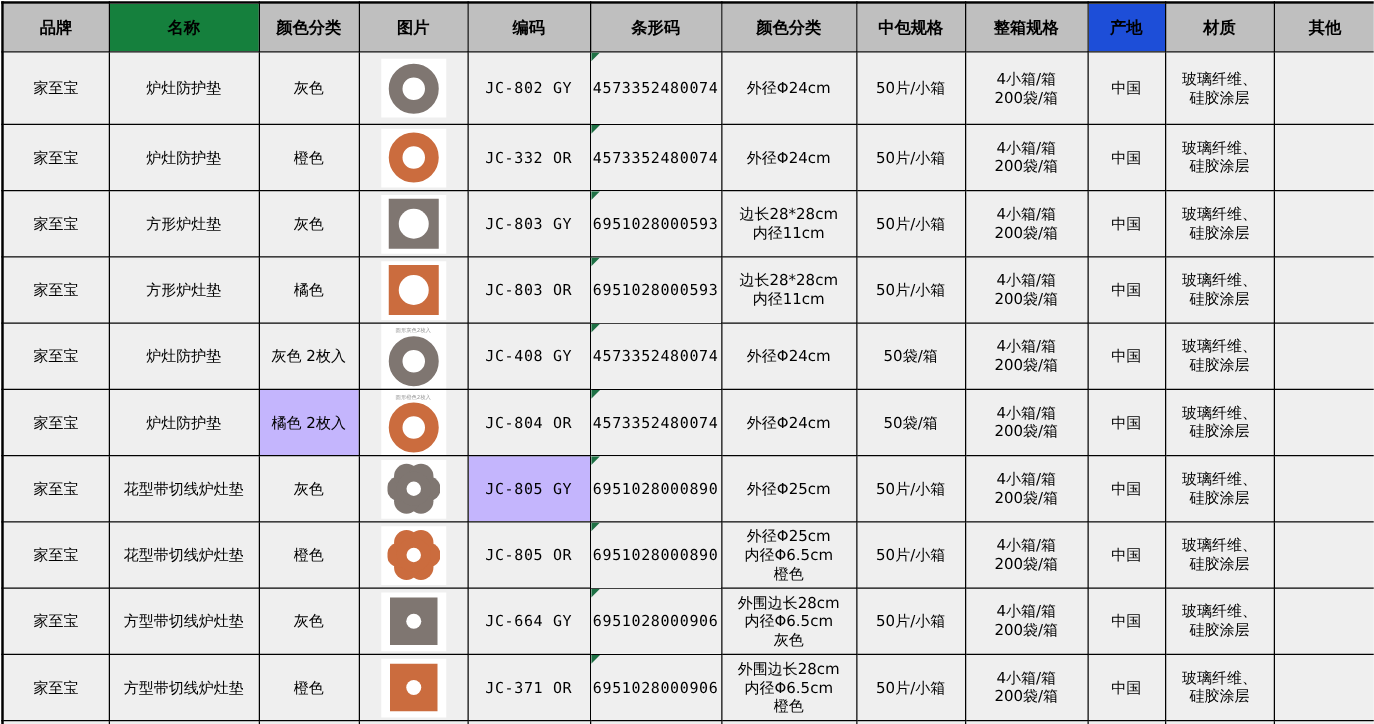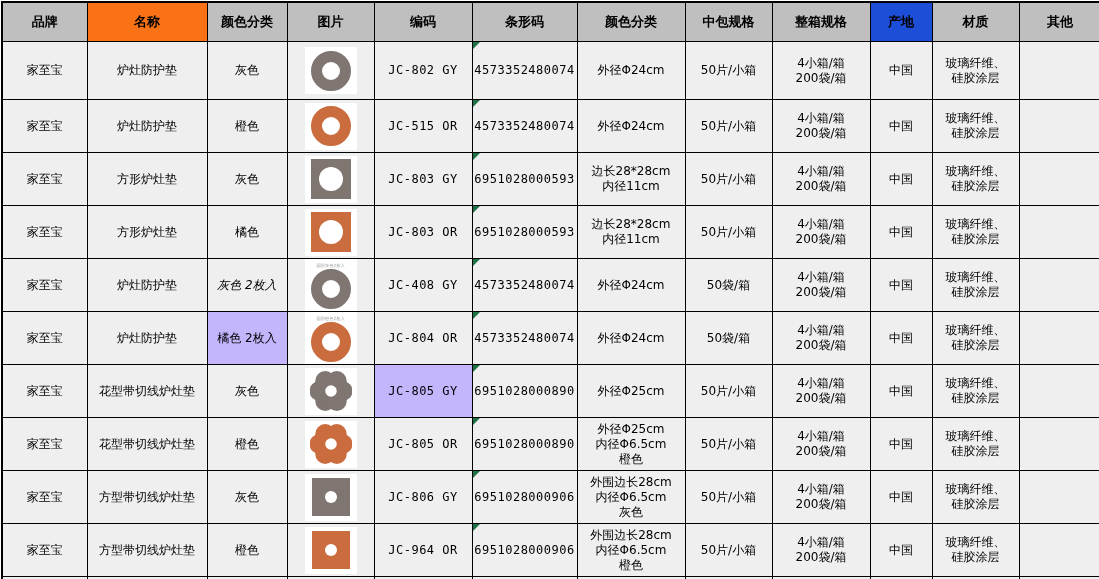--- a/index.html
+++ b/index.html
@@ -47,21 +47,21 @@
         <col class="c6">
         <col class="c7">
       <col class="c8">
         <col class="c9">
         <col class="c10">
         <col class="c11">
     </colgroup>
     <thead>
       <tr>
           <th style="background: rgb(191, 191, 191);">品牌</th>
-          <th style="background: #f97316;">名称</th>
+          <th style="background: #15803d;">名称</th>
           <th style="background: rgb(191, 191, 191);">颜色分类</th>
           <th style="background: rgb(191, 191, 191);">图片</th>
           <th style="background: rgb(191, 191, 191);">编码</th>
           <th style="background: rgb(191, 191, 191); margin-top: 40px;">条形码</th>
           <th style="background: rgb(191, 191, 191);">颜色分类</th>
           <th style="background: rgb(191, 191, 191);">中包规格</th>
           <th style="background: rgb(191, 191, 191);">整箱规格</th>
           <th style="background: #1d4ed8;">产地</th>
           <th style="background: rgb(191, 191, 191);">材质</th>
           <th style="background: rgb(191, 191, 191);">其他</th>
@@ -96,21 +96,21 @@
         </tr>
         <tr>
           <td style="background: rgb(239, 239, 239);"><span>家至宝</span></td>
           <td style="background: rgb(239, 239, 239);"><span>炉灶防护垫</span></td>
           <td style="background: rgb(239, 239, 239);"><span>橙色</span></td>
           <td style="background: rgb(239, 239, 239);">
             <div class="imgbox std">
               <div class="shape-ring" style="width: 40px; height: 40px; border: 11px solid rgb(203, 108, 62);"></div>
             </div>
           </td>
-          <td style="background: rgb(239, 239, 239);"><span class="mono">JC-515 OR</span></td>
+          <td style="background: rgb(239, 239, 239);"><span class="mono">JC-332 OR</span></td>
           <td class="bc-cell" style="background: rgb(239, 239, 239);"><div class="flag" style="border-top-color: rgb(30, 113, 69);"></div><span class="mono">4573352480074</span></td>
           <td style="background: rgb(239, 239, 239);">
             <span class="line">外径Φ24cm</span>
           </td>
           <td style="background: rgb(239, 239, 239);"><span>50片/小箱</span></td>
           <td style="background: rgb(239, 239, 239);">
             <span class="line">4小箱/箱</span>
             <span class="line">200袋/箱</span>
           </td>
           <td style="background: rgb(239, 239, 239);"><span>中国</span></td>
@@ -174,21 +174,21 @@
           <td style="background: rgb(239, 239, 239);"><span>中国</span></td>
           <td style="background: rgb(239, 239, 239);">
             <span class="line">玻璃纤维、</span>
             <span class="line">硅胶涂层</span>
           </td>
           <td style="background: rgb(239, 239, 239);"><span></span></td>
         </tr>
         <tr>
           <td style="background: rgb(239, 239, 239);"><span>家至宝</span></td>
           <td style="background: rgb(239, 239, 239);"><span>炉灶防护垫</span></td>
-          <td style="background: rgb(239, 239, 239); font-style: italic;"><span>灰色 2枚入</span></td>
+          <td style="background: rgb(239, 239, 239);"><span>灰色 2枚入</span></td>
           <td style="background: rgb(239, 239, 239);">
             <div class="imgbox tall">
               <div class="caption">圆形灰色2枚入</div>
               <div class="shape-ring" style="width: 40px; height: 40px; border: 11px solid rgb(127, 118, 113);"></div>
             </div>
           </td>
           <td style="background: rgb(239, 239, 239);"><span class="mono">JC-408 GY</span></td>
           <td class="bc-cell" style="background: rgb(239, 239, 239);"><div class="flag" style="border-top-color: rgb(30, 113, 69);"></div><span class="mono">4573352480074</span></td>
           <td style="background: rgb(239, 239, 239);">
             <span class="line">外径Φ24cm</span>
@@ -308,21 +308,21 @@
           <td style="background: rgb(239, 239, 239);"><span>家至宝</span></td>
           <td style="background: rgb(239, 239, 239);"><span>方型带切线炉灶垫</span></td>
           <td style="background: rgb(239, 239, 239);"><span>灰色</span></td>
           <td style="background: rgb(239, 239, 239);">
             <div class="imgbox std">
               <div class="sq" style="width: 38px; height: 38px; background: rgb(127, 118, 113);">
                 <div class="hole" style="width: 12px; height: 12px;"></div>
               </div>
             </div>
           </td>
-          <td style="background: rgb(239, 239, 239);"><span class="mono">JC-806 GY</span></td>
+          <td style="background: rgb(239, 239, 239);"><span class="mono">JC-664 GY</span></td>
           <td class="bc-cell" style="background: rgb(239, 239, 239);"><div class="flag" style="border-top-color: rgb(30, 113, 69);"></div><span class="mono">6951028000906</span></td>
           <td style="background: rgb(239, 239, 239);">
             <span class="line">外围边长28cm</span>
             <span class="line">内径Φ6.5cm</span>
             <span class="line">灰色</span>
           </td>
           <td style="background: rgb(239, 239, 239);"><span>50片/小箱</span></td>
           <td style="background: rgb(239, 239, 239);">
             <span class="line">4小箱/箱</span>
             <span class="line">200袋/箱</span>
@@ -338,21 +338,21 @@
           <td style="background: rgb(239, 239, 239);"><span>家至宝</span></td>
           <td style="background: rgb(239, 239, 239);"><span>方型带切线炉灶垫</span></td>
           <td style="background: rgb(239, 239, 239);"><span>橙色</span></td>
           <td style="background: rgb(239, 239, 239);">
             <div class="imgbox std">
               <div class="sq" style="width: 38px; height: 38px; background: rgb(203, 108, 62);">
                 <div class="hole" style="width: 12px; height: 12px;"></div>
               </div>
             </div>
           </td>
-          <td style="background: rgb(239, 239, 239);"><span class="mono">JC-964 OR</span></td>
+          <td style="background: rgb(239, 239, 239);"><span class="mono">JC-371 OR</span></td>
           <td class="bc-cell" style="background: rgb(239, 239, 239);"><div class="flag" style="border-top-color: rgb(30, 113, 69);"></div><span class="mono">6951028000906</span></td>
           <td style="background: rgb(239, 239, 239);">
             <span class="line">外围边长28cm</span>
             <span class="line">内径Φ6.5cm</span>
             <span class="line">橙色</span>
           </td>
           <td style="background: rgb(239, 239, 239);"><span>50片/小箱</span></td>
           <td style="background: rgb(239, 239, 239);">
             <span class="line">4小箱/箱</span>
             <span class="line">200袋/箱</span>

